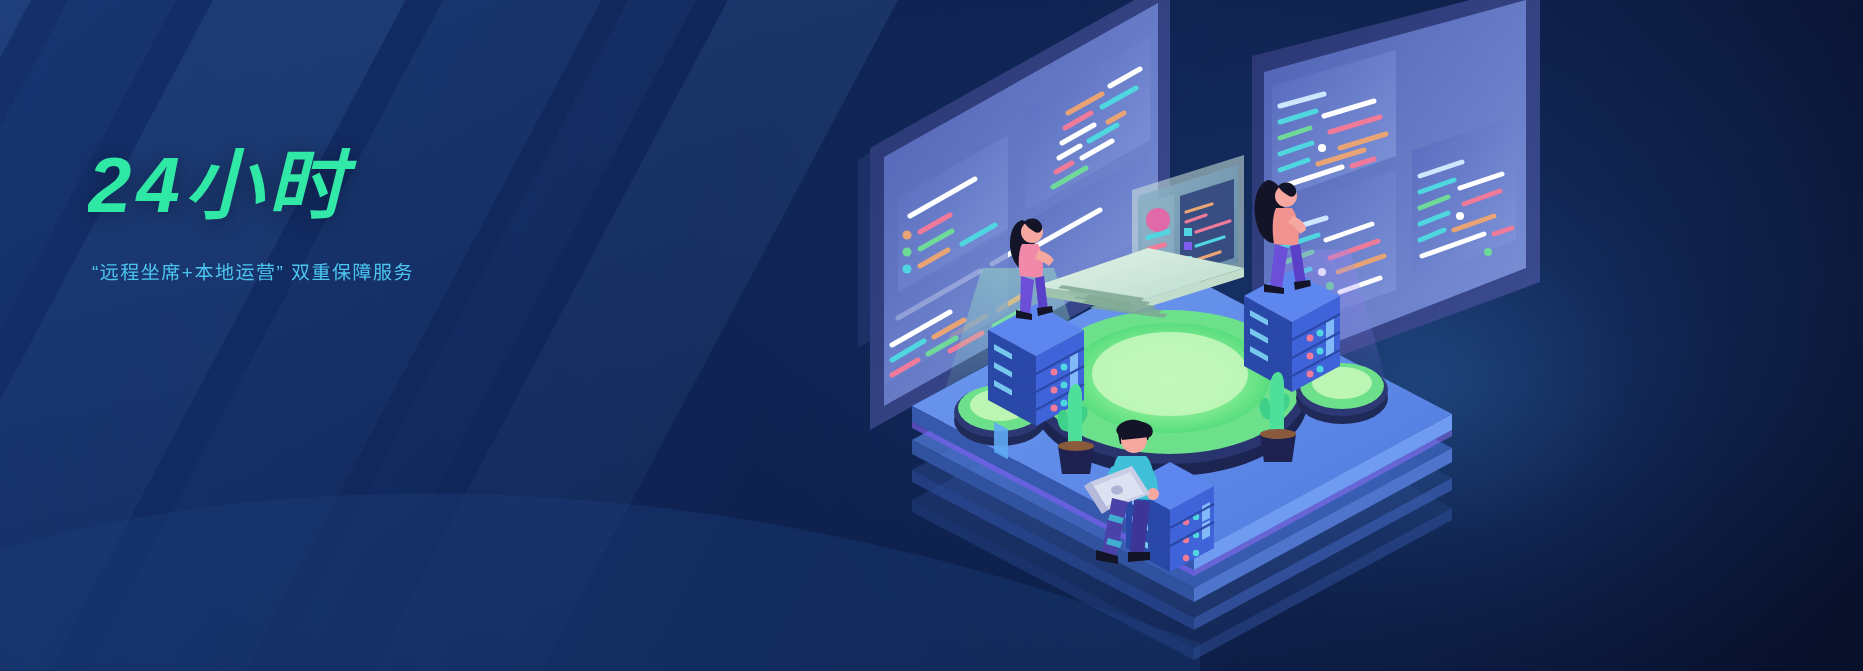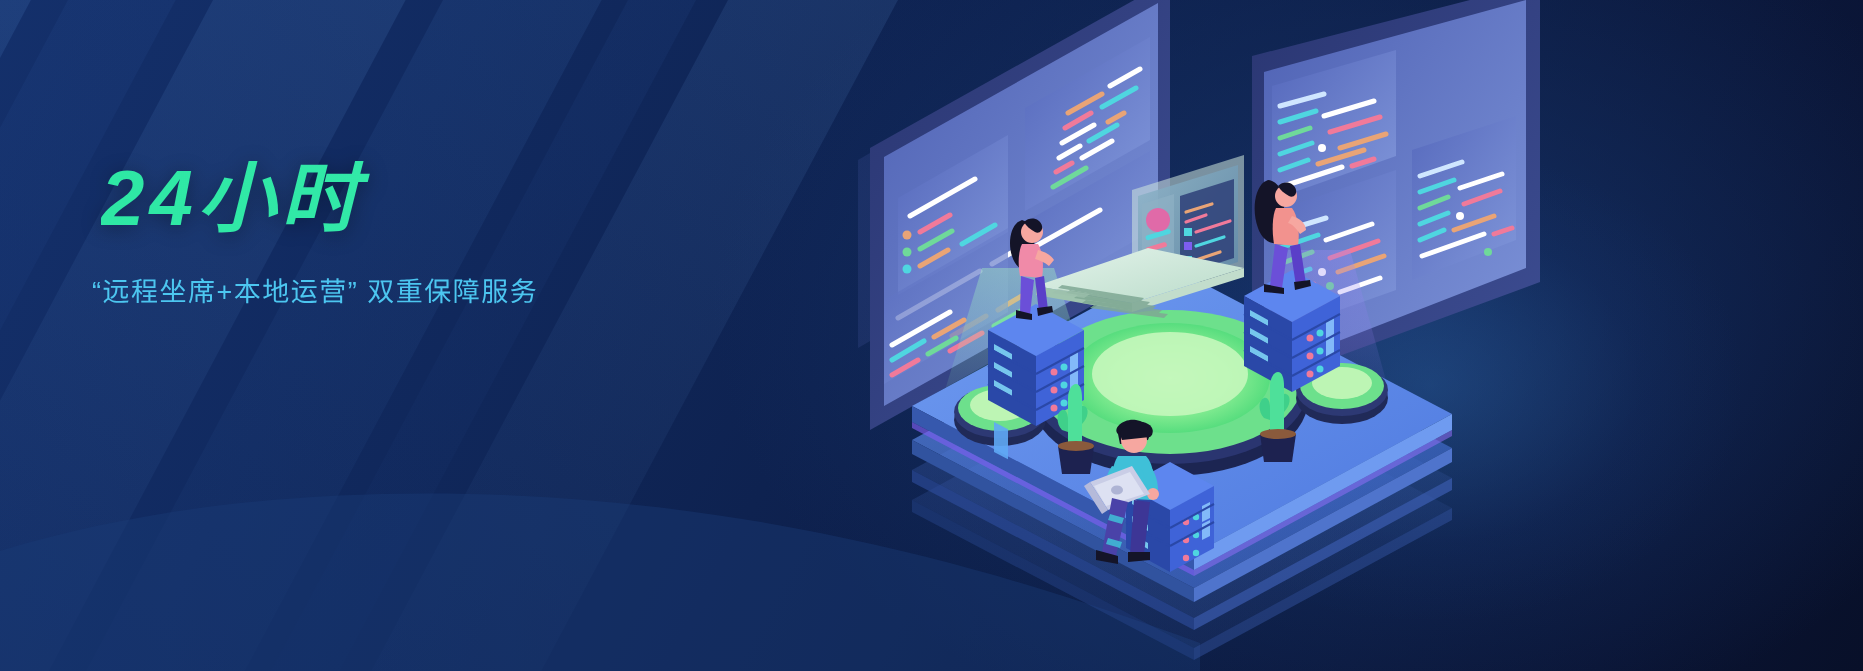--- a/index.html
+++ b/index.html
@@ -22,42 +22,42 @@
   .stripe{position:absolute;top:-220px;height:1200px;transform:rotate(28deg);transform-origin:top left;}
   .bg-wave{position:absolute;left:0;bottom:0;width:1200px;height:420px;pointer-events:none;}
   .glow-center{
     position:absolute;left:1120px;top:150px;width:620px;height:470px;
     background:radial-gradient(ellipse at 50% 50%, rgba(54,120,190,.30) 0%, rgba(30,70,140,.10) 48%, rgba(0,0,0,0) 72%);
     pointer-events:none;
   }
 
   
   .copy{position:absolute;left:88px;top:148px;width:760px;}
-  .headline{margin:13px;line-height:.96;letter-spacing:1px;}
+  .headline{margin:0;line-height:.96;letter-spacing:1px;}
   .hl-line{
     display:block;
     font-size:78px;
     font-weight:bold;
     font-style:italic;
     white-space:nowrap;
     -webkit-background-clip:text;background-clip:text;color:transparent;
     filter:drop-shadow(0 3px 10px rgba(0,0,0,.35));
   }
   .hl-1{
     background-image:linear-gradient(96deg,#2ee8a4 0%,#33e9a9 45%,#3ce2b4 100%);
     letter-spacing:5px;
   }
   .hl-2{
     margin-top:8px;
     background-image:linear-gradient(96deg,#3fd9d0 0%,#44d2e4 32%,#46c9f2 62%,#4ec0f7 100%);
     letter-spacing:4px;
   }
   .subline{
     margin:34px 0 0 4px;
-    font-size:27px;
+    font-size:19px;
     color:#4cc6f0;
     letter-spacing:1.5px;
     white-space:nowrap;
     font-weight:400;
   }
 
   
   .illus{position:absolute;left:840px;top:0;width:1023px;height:671px;}
   .illus svg{display:block;width:100%;height:100%;}
 </style>

